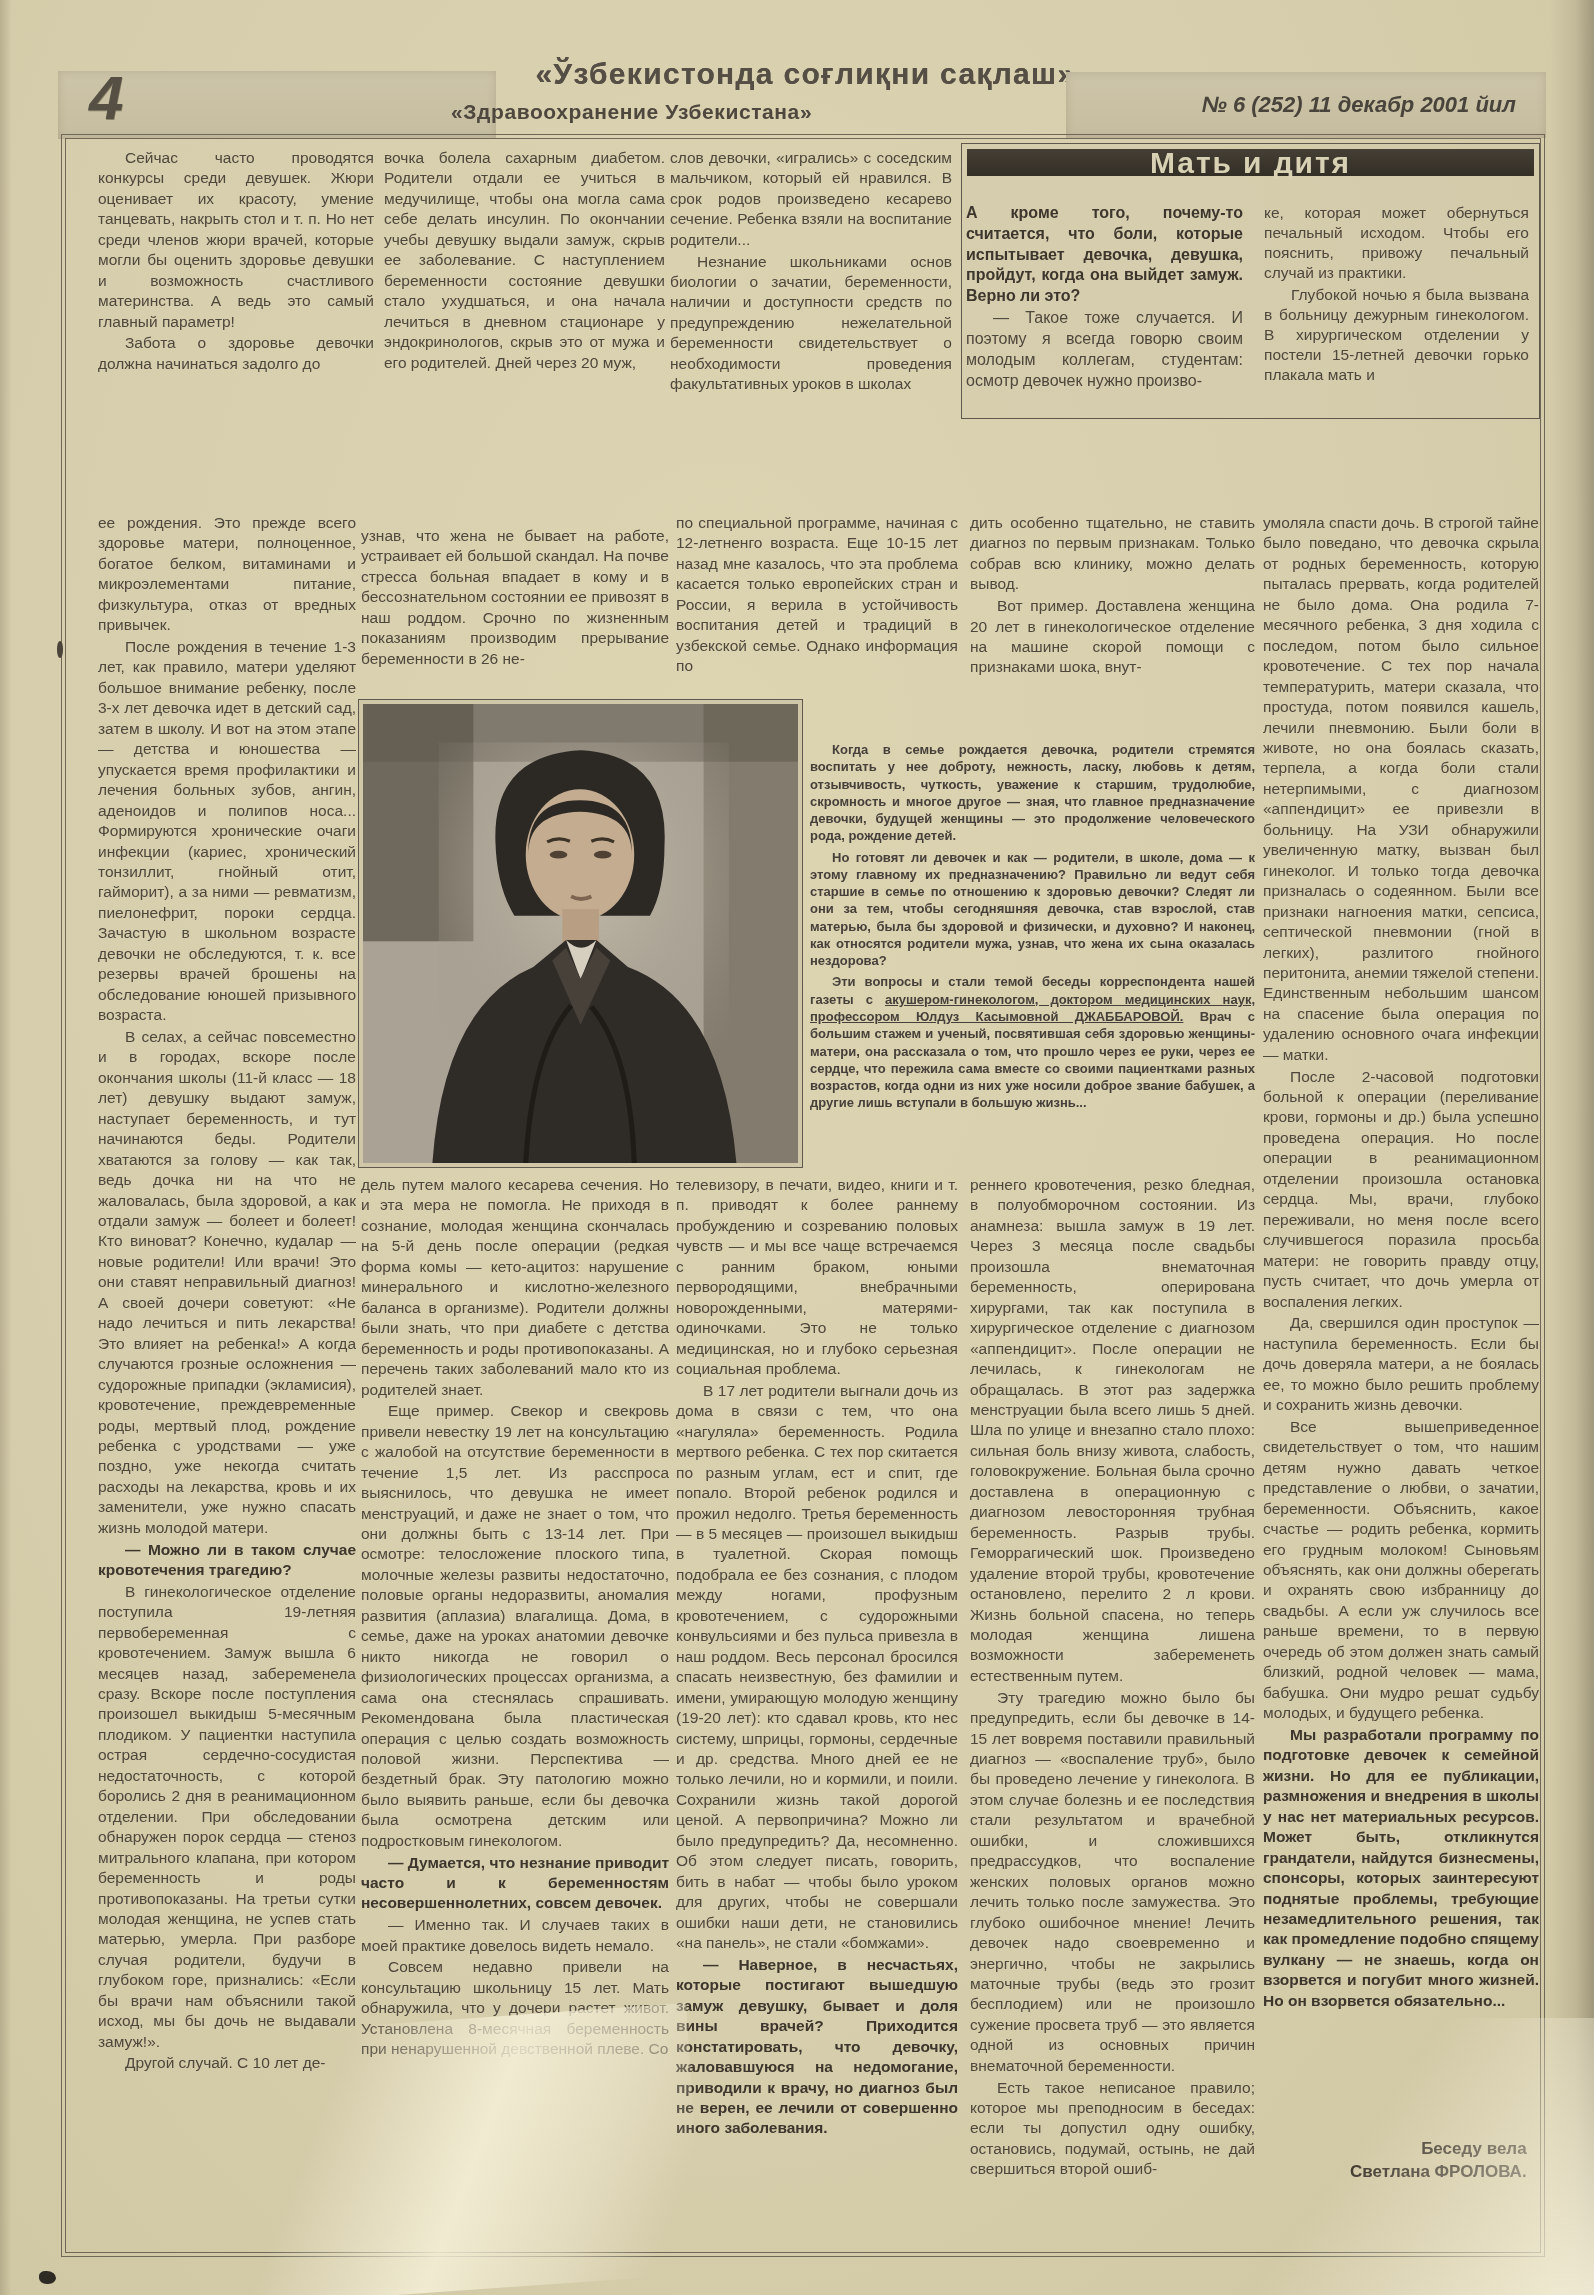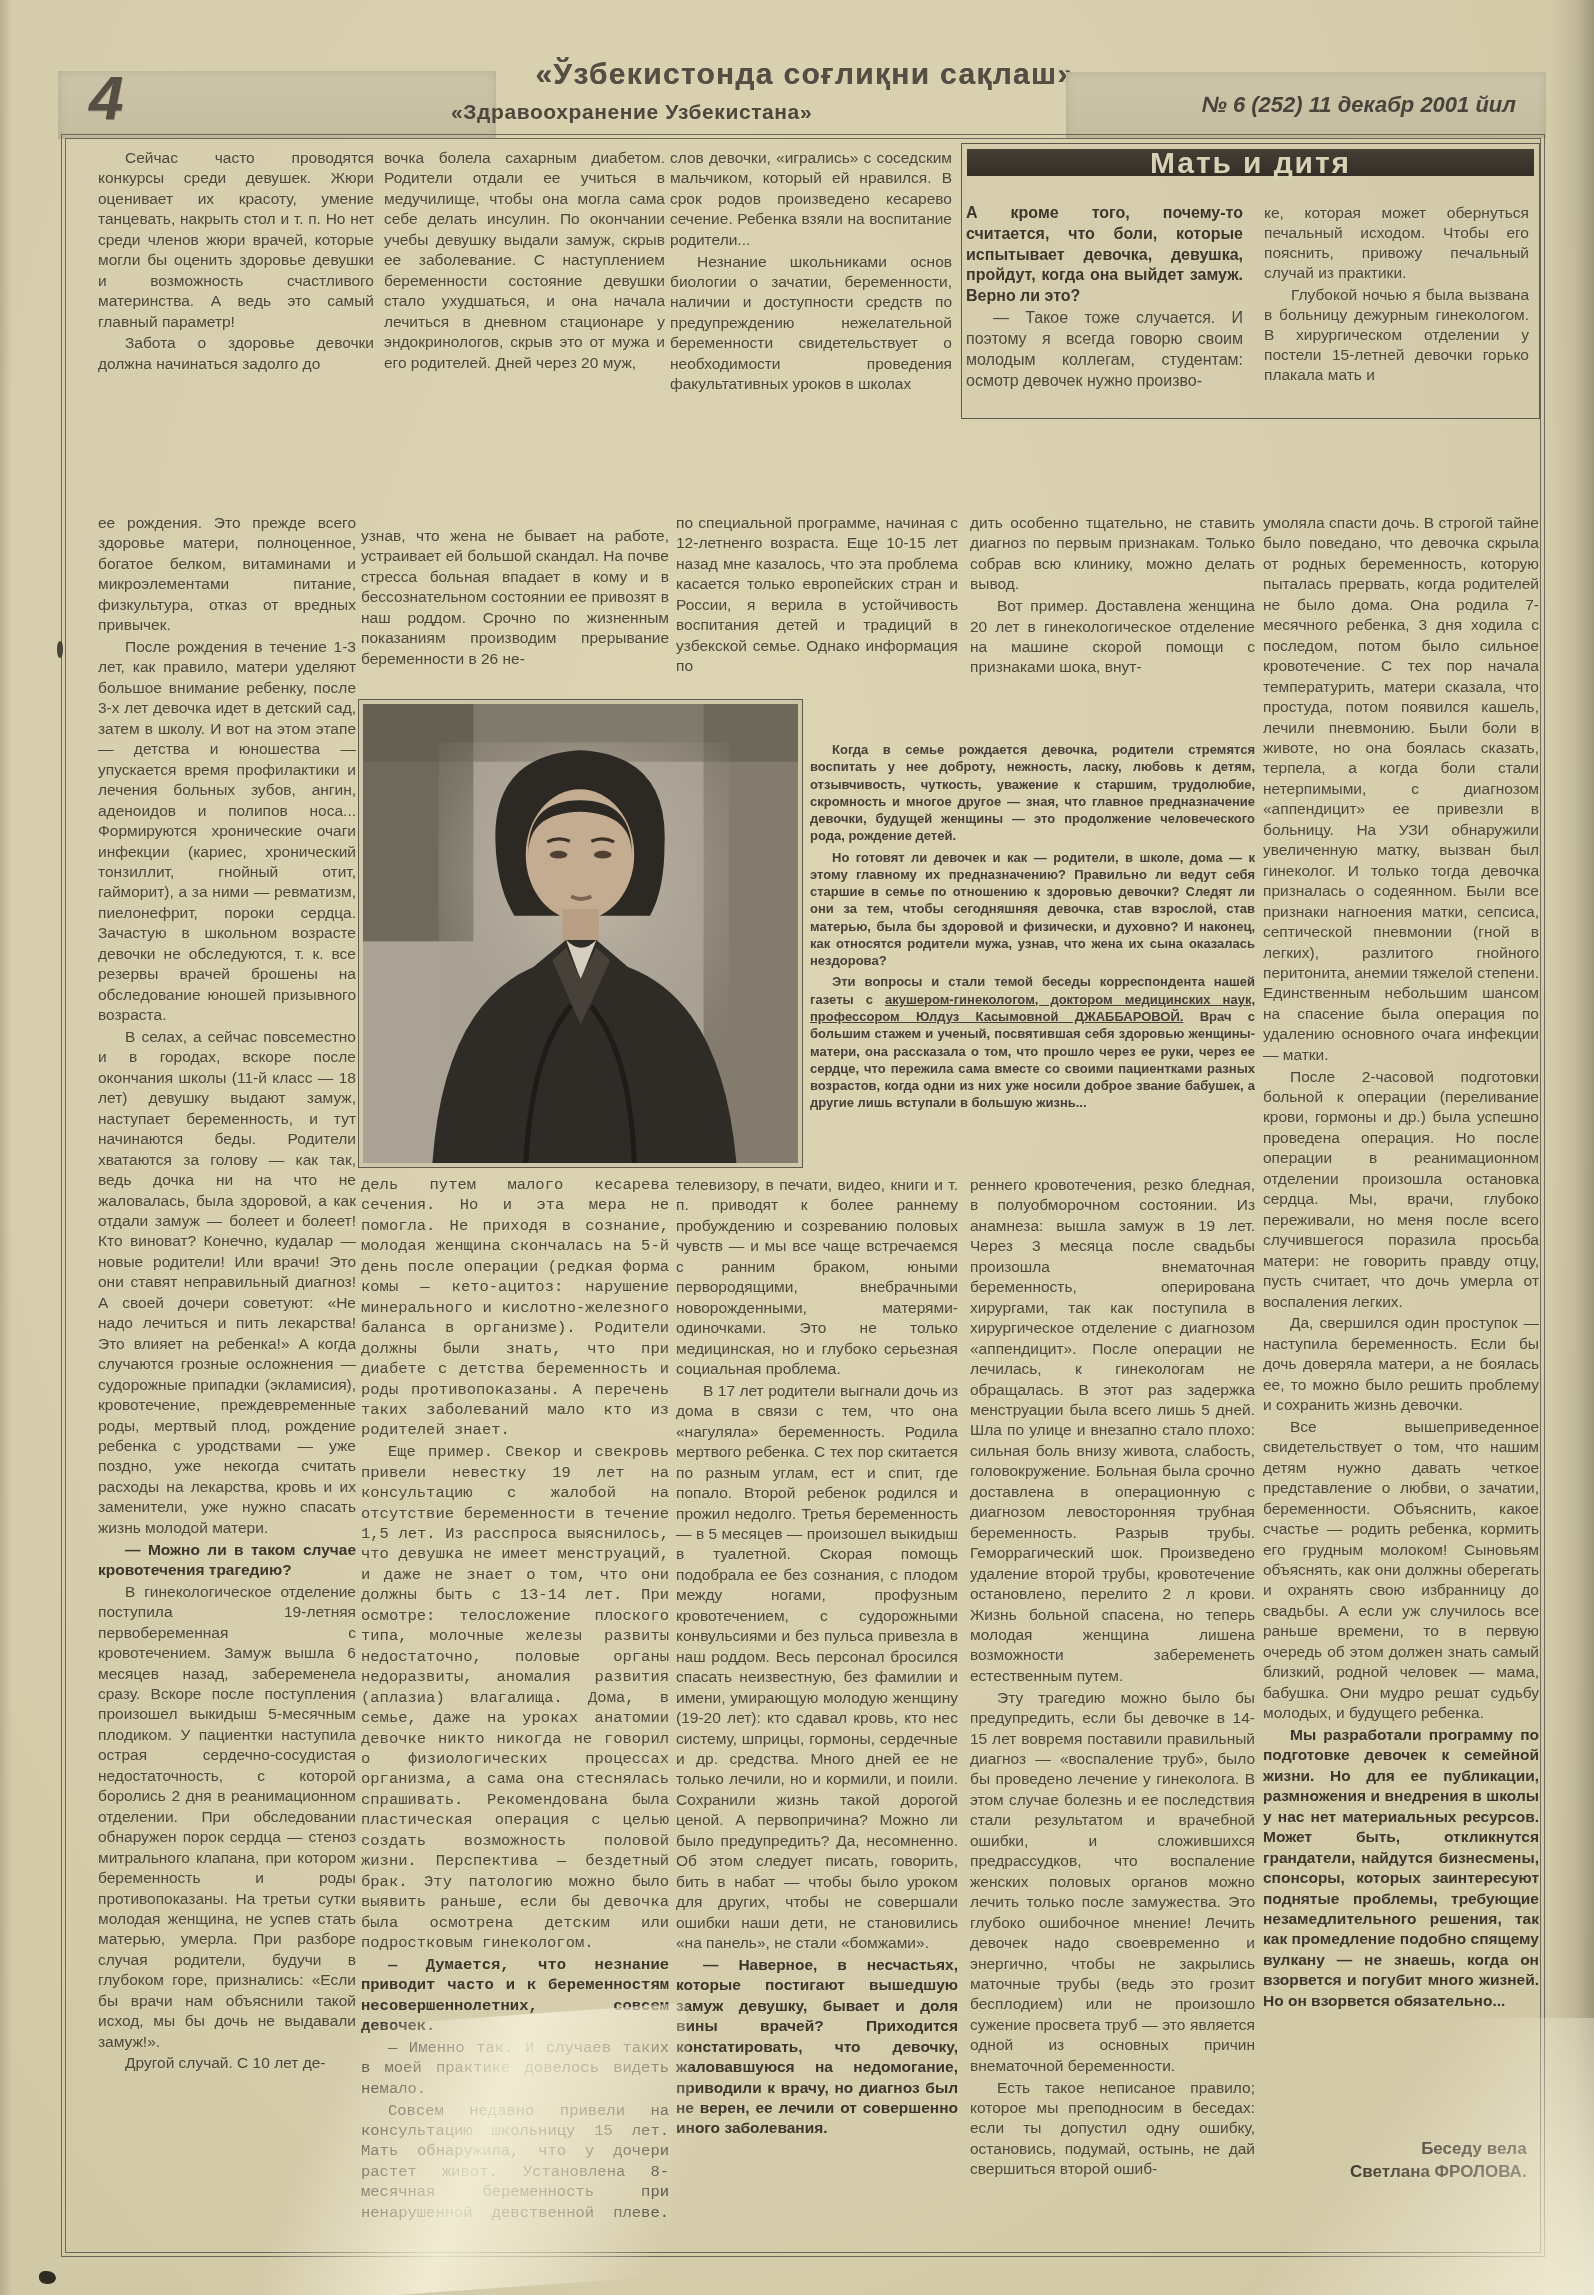--- a/index.html
+++ b/index.html
@@ -166,21 +166,21 @@
       <path d="M430 716 Q424 545 362 472" stroke="#1f1c18" stroke-width="8" fill="none"></path>
     </svg>
   </div>
 
   <div class="caption">
     <div class="para">Когда в семье рождается девочка, родители стремятся воспитать у нее доброту, нежность, ласку, любовь к детям, отзывчивость, чуткость, уважение к старшим, трудолюбие, скромность и многое другое — зная, что главное предназначение девочки, будущей женщины — это продолжение человеческого рода, рождение детей.</div>
     <div class="para">Но готовят ли девочек и как — родители, в школе, дома — к этому главному их предназначению? Правильно ли ведут себя старшие в семье по отношению к здоровью девочки? Следят ли они за тем, чтобы сегодняшняя девочка, став взрослой, став матерью, была бы здоровой и физически, и духовно? И наконец, как относятся родители мужа, узнав, что жена их сына оказалась нездорова?</div>
     <div class="para"><span>Эти вопросы и стали темой беседы корреспондента нашей газеты с </span><span class="u">акушером-гинекологом, доктором медицинских наук, профессором Юлдуз Касымовной ДЖАББАРОВОЙ.</span><span> Врач с большим стажем и ученый, посвятившая себя здоровью женщины-матери, она рассказала о том, что прошло через ее руки, через ее сердце, что пережила сама вместе со своими пациентками разных возрастов, когда одни из них уже носили доброе звание бабушек, а другие лишь вступали в большую жизнь...</span></div>
   </div>
 
-  <div class="col" style="left:361px; top:1175px; width:308px; height:1050px;font-family:Liberation Mono, monospace;">
+  <div class="col" style="left:361px; top:1175px; width:308px; height:1050px;">
       <div class="para c">дель путем малого кесарева сечения. Но и эта мера не помогла. Не приходя в сознание, молодая женщина скончалась на 5-й день после операции (редкая форма комы — кето-ацитоз: нарушение минерального и кислотно-железного баланса в организме). Родители должны были знать, что при диабете с детства беременность и роды противопоказаны. А перечень таких заболеваний мало кто из родителей знает.</div>
       <div class="para">Еще пример. Свекор и свекровь привели невестку 19 лет на консультацию с жалобой на отсутствие беременности в течение 1,5 лет. Из расспроса выяснилось, что девушка не имеет менструаций, и даже не знает о том, что они должны быть с 13-14 лет. При осмотре: телосложение плоского типа, молочные железы развиты недостаточно, половые органы недоразвиты, аномалия развития (аплазиа) влагалища. Дома, в семье, даже на уроках анатомии девочке никто никогда не говорил о физиологических процессах организма, а сама она стеснялась спрашивать. Рекомендована была пластическая операция с целью создать возможность половой жизни. Перспектива — бездетный брак. Эту патологию можно было выявить раньше, если бы девочка была осмотрена детским или подростковым гинекологом.</div>
       <div class="para b">— Думается, что незнание приводит часто и к беременностям несовершеннолетних, совсем девочек.</div>
       <div class="para">— Именно так. И случаев таких в моей практике довелось видеть немало.</div>
       <div class="para">Совсем недавно привели на консультацию школьницу 15 лет. Мать обнаружила, что у дочери растет живот. Установлена 8-месячная беременность при ненарушенной девственной плеве. Со</div>
     </div>
   <div class="col" style="left:676px; top:1175px; width:282px; height:1050px;">
       <div class="para c">телевизору, в печати, видео, книги и т. п. приводят к более раннему пробуждению и созреванию половых чувств — и мы все чаще встречаемся с ранним браком, юными первородящими, внебрачными новорожденными, матерями-одиночками. Это не только медицинская, но и глубоко серьезная социальная проблема.</div>
       <div class="para">В 17 лет родители выгнали дочь из дома в связи с тем, что она «нагуляла» беременность. Родила мертвого ребенка. С тех пор скитается по разным углам, ест и спит, где попало. Второй ребенок родился и прожил недолго. Третья беременность — в 5 месяцев — произошел выкидыш в туалетной. Скорая помощь подобрала ее без сознания, с плодом между ногами, профузным кровотечением, с судорожными конвульсиями и без пульса привезла в наш роддом. Весь персонал бросился спасать неизвестную, без фамилии и имени, умирающую молодую женщину (19-20 лет): кто сдавал кровь, кто нес систему, шприцы, гормоны, сердечные и др. средства. Много дней ее не только лечили, но и кормили, и поили. Сохранили жизнь такой дорогой ценой. А первопричина? Можно ли было предупредить? Да, несомненно. Об этом следует писать, говорить, бить в набат — чтобы было уроком для других, чтобы не совершали ошибки наши дети, не становились «на панель», не стали «бомжами».</div>
       <div class="para b">— Наверное, в несчастьях, которые постигают вышедшую замуж девушку, бывает и доля вины врачей? Приходится констатировать, что девочку, жаловавшуюся на недомогание, приводили к врачу, но диагноз был не верен, ее лечили от совершенно иного заболевания.</div>

